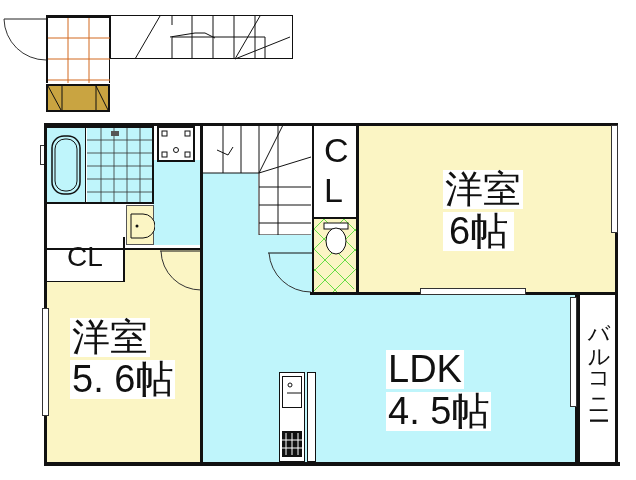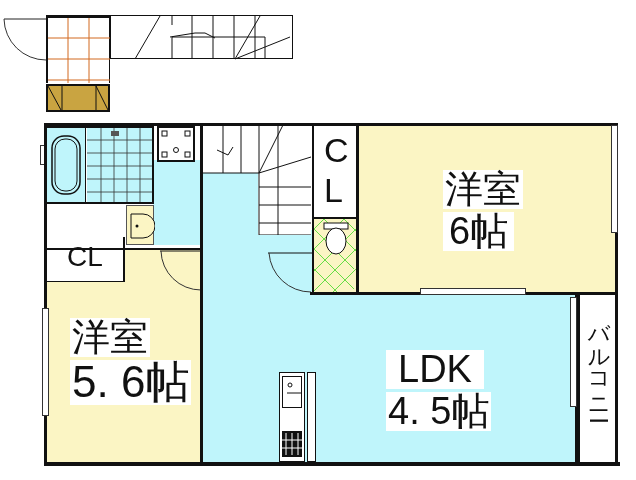--- a/index.html
+++ b/index.html
@@ -208,16 +208,16 @@
 
 <div class="window" style="left:611px;top:125px;width:7px;height:108px;"></div>
 <div class="window" style="left:420px;top:288px;width:106px;height:7px;"></div>
 <div class="window" style="left:42px;top:308px;width:7px;height:108px;"></div>
 <div class="window" style="left:570px;top:297px;width:7px;height:110px;"></div>
 
 <div class="label" style="left:443px;top:170px;font-size:38px;padding:0 2px;">洋室</div>
 <div class="label" style="left:443px;top:212px;font-size:38px;padding:0 6px;">6帖</div>
 
 <div class="label" style="left:70px;top:318px;font-size:38px;padding:0 2px;">洋室</div>
-<div class="label" style="left:70px;top:360px;font-size:44px;padding:0 2px;">5. 6帖</div>
-
-<div class="label" style="left:386px;top:350px;font-size:38px;padding:0 12px;">LDK</div>
+<div class="label" style="left:70px;top:360px;font-size:38px;padding:0 2px;">5. 6帖</div>
+
+<div class="label" style="left:386px;top:350px;font-size:38px;padding:0 2px;">LDK</div>
 <div class="label" style="left:386px;top:392px;font-size:38px;padding:0 2px;">4. 5帖</div>
 
 </body></html>

